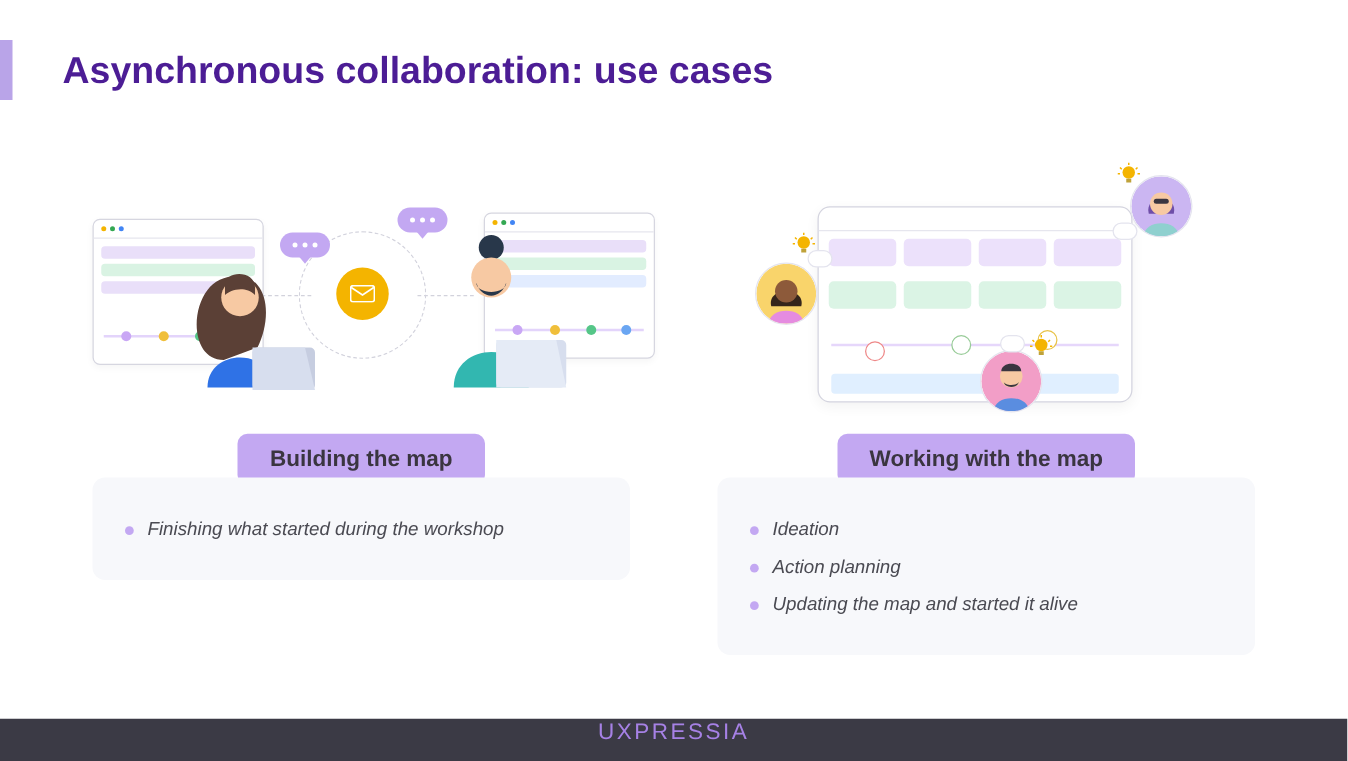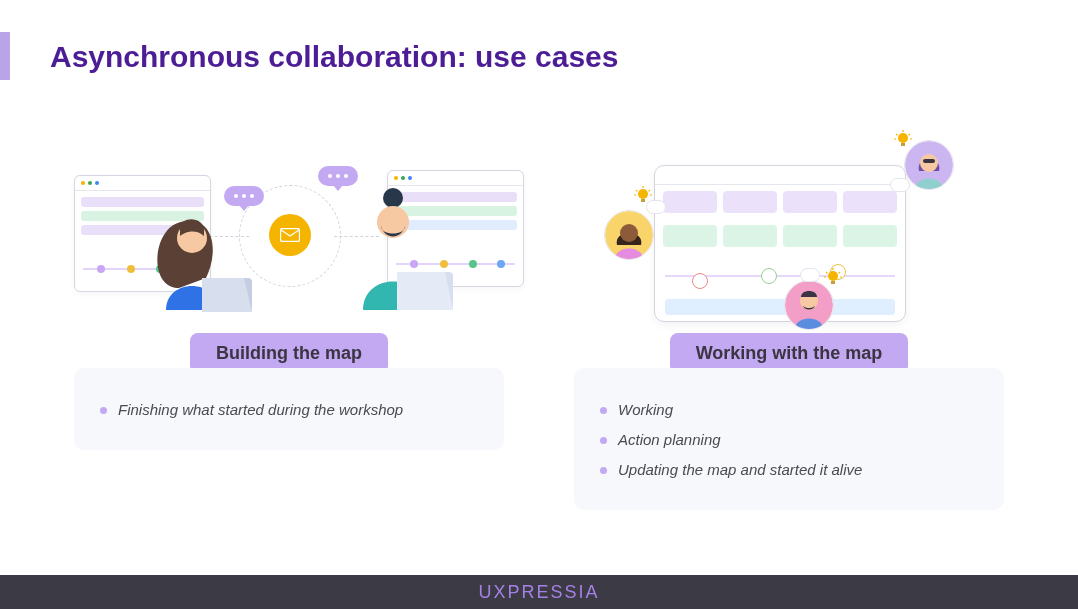--- a/index.html
+++ b/index.html
@@ -173,21 +173,21 @@
     position:absolute; width:18px; height:18px;
   }
   .thought {
     position:absolute;
     background:#fff; border:1px solid #e4e4ee; border-radius:10px;
     width:18px; height:12px;
   }
 
   
   .panel-title {
-    margin-top: 18px;
+    margin-top: 32px;
     background:#c3a8f2;
     color:#3a3540;
     font-weight:700;
     font-size:18px;
     padding:10px 26px;
     border-radius:8px;
   }
   .panel-body {
     margin-top: -6px;
     width:100%;
@@ -212,21 +212,21 @@
     position:absolute; left:0; top:9px;
     width:7px; height:7px; border-radius:50%;
     background:#c3a8f2;
   }
 
   
   .footer {
     position:absolute; left:0; right:0; bottom:0;
     height:34px;
     background:#3b3a45;
-    display:flex; align-items:center; justify-content:center;
+    display:flex; justify-content:center;
   }
   .brand {
     font-family: Arial, sans-serif;
     font-weight:400;
     letter-spacing:2px;
     font-size:18px;
     color:#a681e5;
   }
 </style>
 </head>
@@ -417,21 +417,21 @@
               <rect x="7" y="13" width="4" height="3" fill="#bfa23a"></rect>
               <path d="M9 0v2M2 4l1.4 1.4M16 4l-1.4 1.4M0 9h2M16 9h2" stroke="#f4b400" stroke-width="1.2"></path>
             </svg>
         </div>
         <div class="thought" style="left:226px; top:118px;"></div>
       </div>
 
       <div class="panel-title">Working with the map</div>
       <div class="panel-body">
         <ul>
-          <li>Working</li>
+          <li>Ideation</li>
           <li>Action planning</li>
           <li>Updating the map and started it alive</li>
         </ul>
       </div>
     </div>
 
   </div>
 
   <div class="footer">
     <div class="brand">UXPRESSIA</div>

